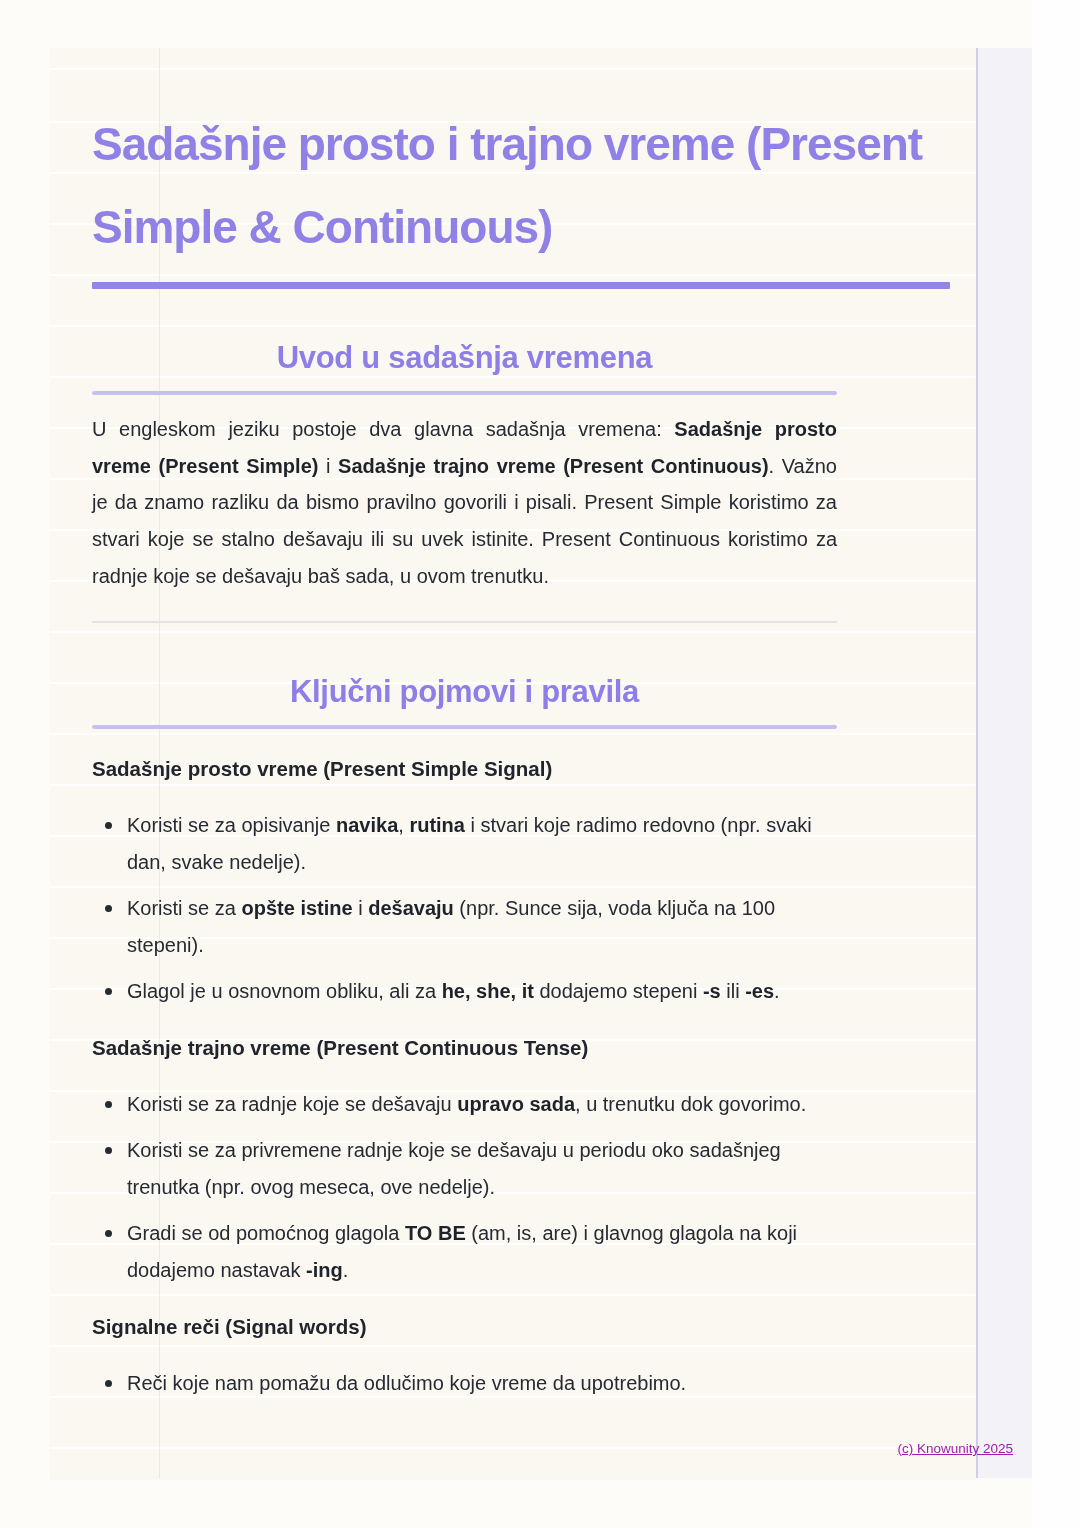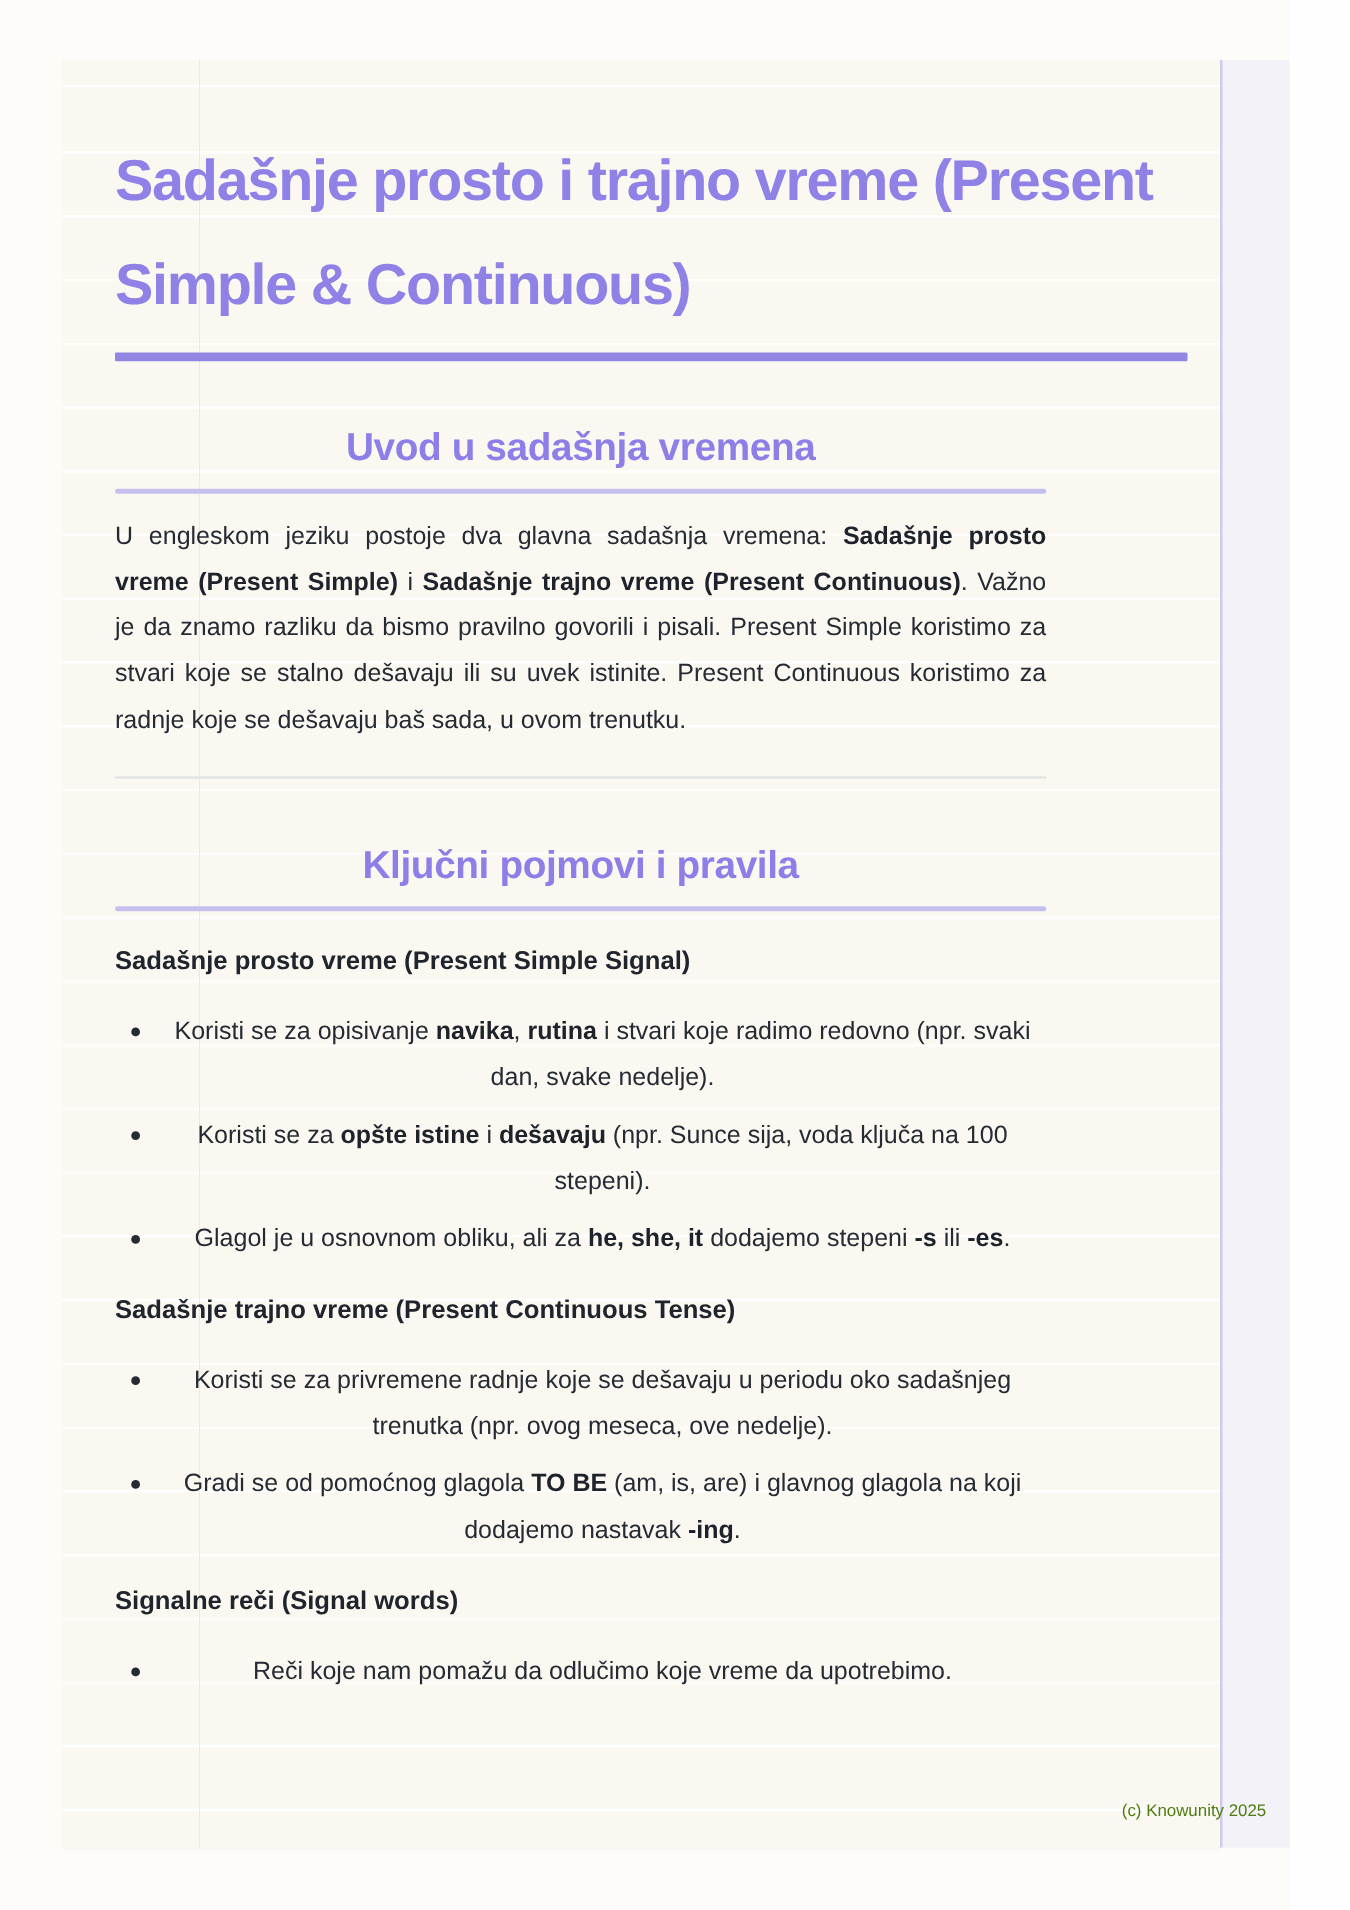--- a/index.html
+++ b/index.html
@@ -85,38 +85,38 @@
     list-style:none;
     margin-top:24px;
     margin-bottom:24px;
   }
   ul.bullets li {
     position:relative;
     padding-left:35px;
     font-size:20px;
     line-height:37px;
     margin-bottom:9px;
-    text-align:center;
   }
   ul.bullets li::before {
     content:"";
     position:absolute;
     left:13px; top:15px;
     width:7px; height:7px;
     border-radius:50%;
     background:#252a33;
   }
   b { font-weight:bold; color:#1d222b; }
   .footer-credit {
     position:absolute;
     top:1441px;
     right:67px;
     font-size:13.5px;
-    color:#4d7c0f;
+    color:#a21caf;
     z-index:3;
+    text-decoration:underline;
   }
 </style>
 </head>
 <body>
 
 <div class="white-edge"></div>
 <div class="side-strip"></div>
 
 <div class="page">
   <div class="content">
@@ -136,20 +136,21 @@
 
     <div>
         <h3 class="subhead first">Sadašnje prosto vreme (Present Simple Signal)</h3>
         <ul class="bullets">
           <li><span>Koristi se za opisivanje </span><b>navika</b><span>, </span><b>rutina</b><span> i stvari koje radimo redovno (npr. svaki dan, svake nedelje).</span></li>
           <li><span>Koristi se za </span><b>opšte istine</b><span> i </span><b>dešavaju</b><span> (npr. Sunce sija, voda ključa na 100 stepeni).</span></li>
           <li><span>Glagol je u osnovnom obliku, ali za </span><b>he, she, it</b><span> dodajemo stepeni </span><b>-s</b><span> ili </span><b>-es</b><span>.</span></li>
         </ul>
         <h3 class="subhead">Sadašnje trajno vreme (Present Continuous Tense)</h3>
         <ul class="bullets">
+          <li><span>Koristi se za radnje koje se dešavaju </span><b>upravo sada</b><span>, u trenutku dok govorimo.</span></li>
           <li><span>Koristi se za privremene radnje koje se dešavaju u periodu oko sadašnjeg trenutka (npr. ovog meseca, ove nedelje).</span></li>
           <li><span>Gradi se od pomoćnog glagola </span><b>TO BE</b><span> (am, is, are) i glavnog glagola na koji dodajemo nastavak </span><b>-ing</b><span>.</span></li>
         </ul>
         <h3 class="subhead">Signalne reči (Signal words)</h3>
         <ul class="bullets">
           <li><span>Reči koje nam pomažu da odlučimo koje vreme da upotrebimo.</span></li>
         </ul>
       </div>
 
   </div>

